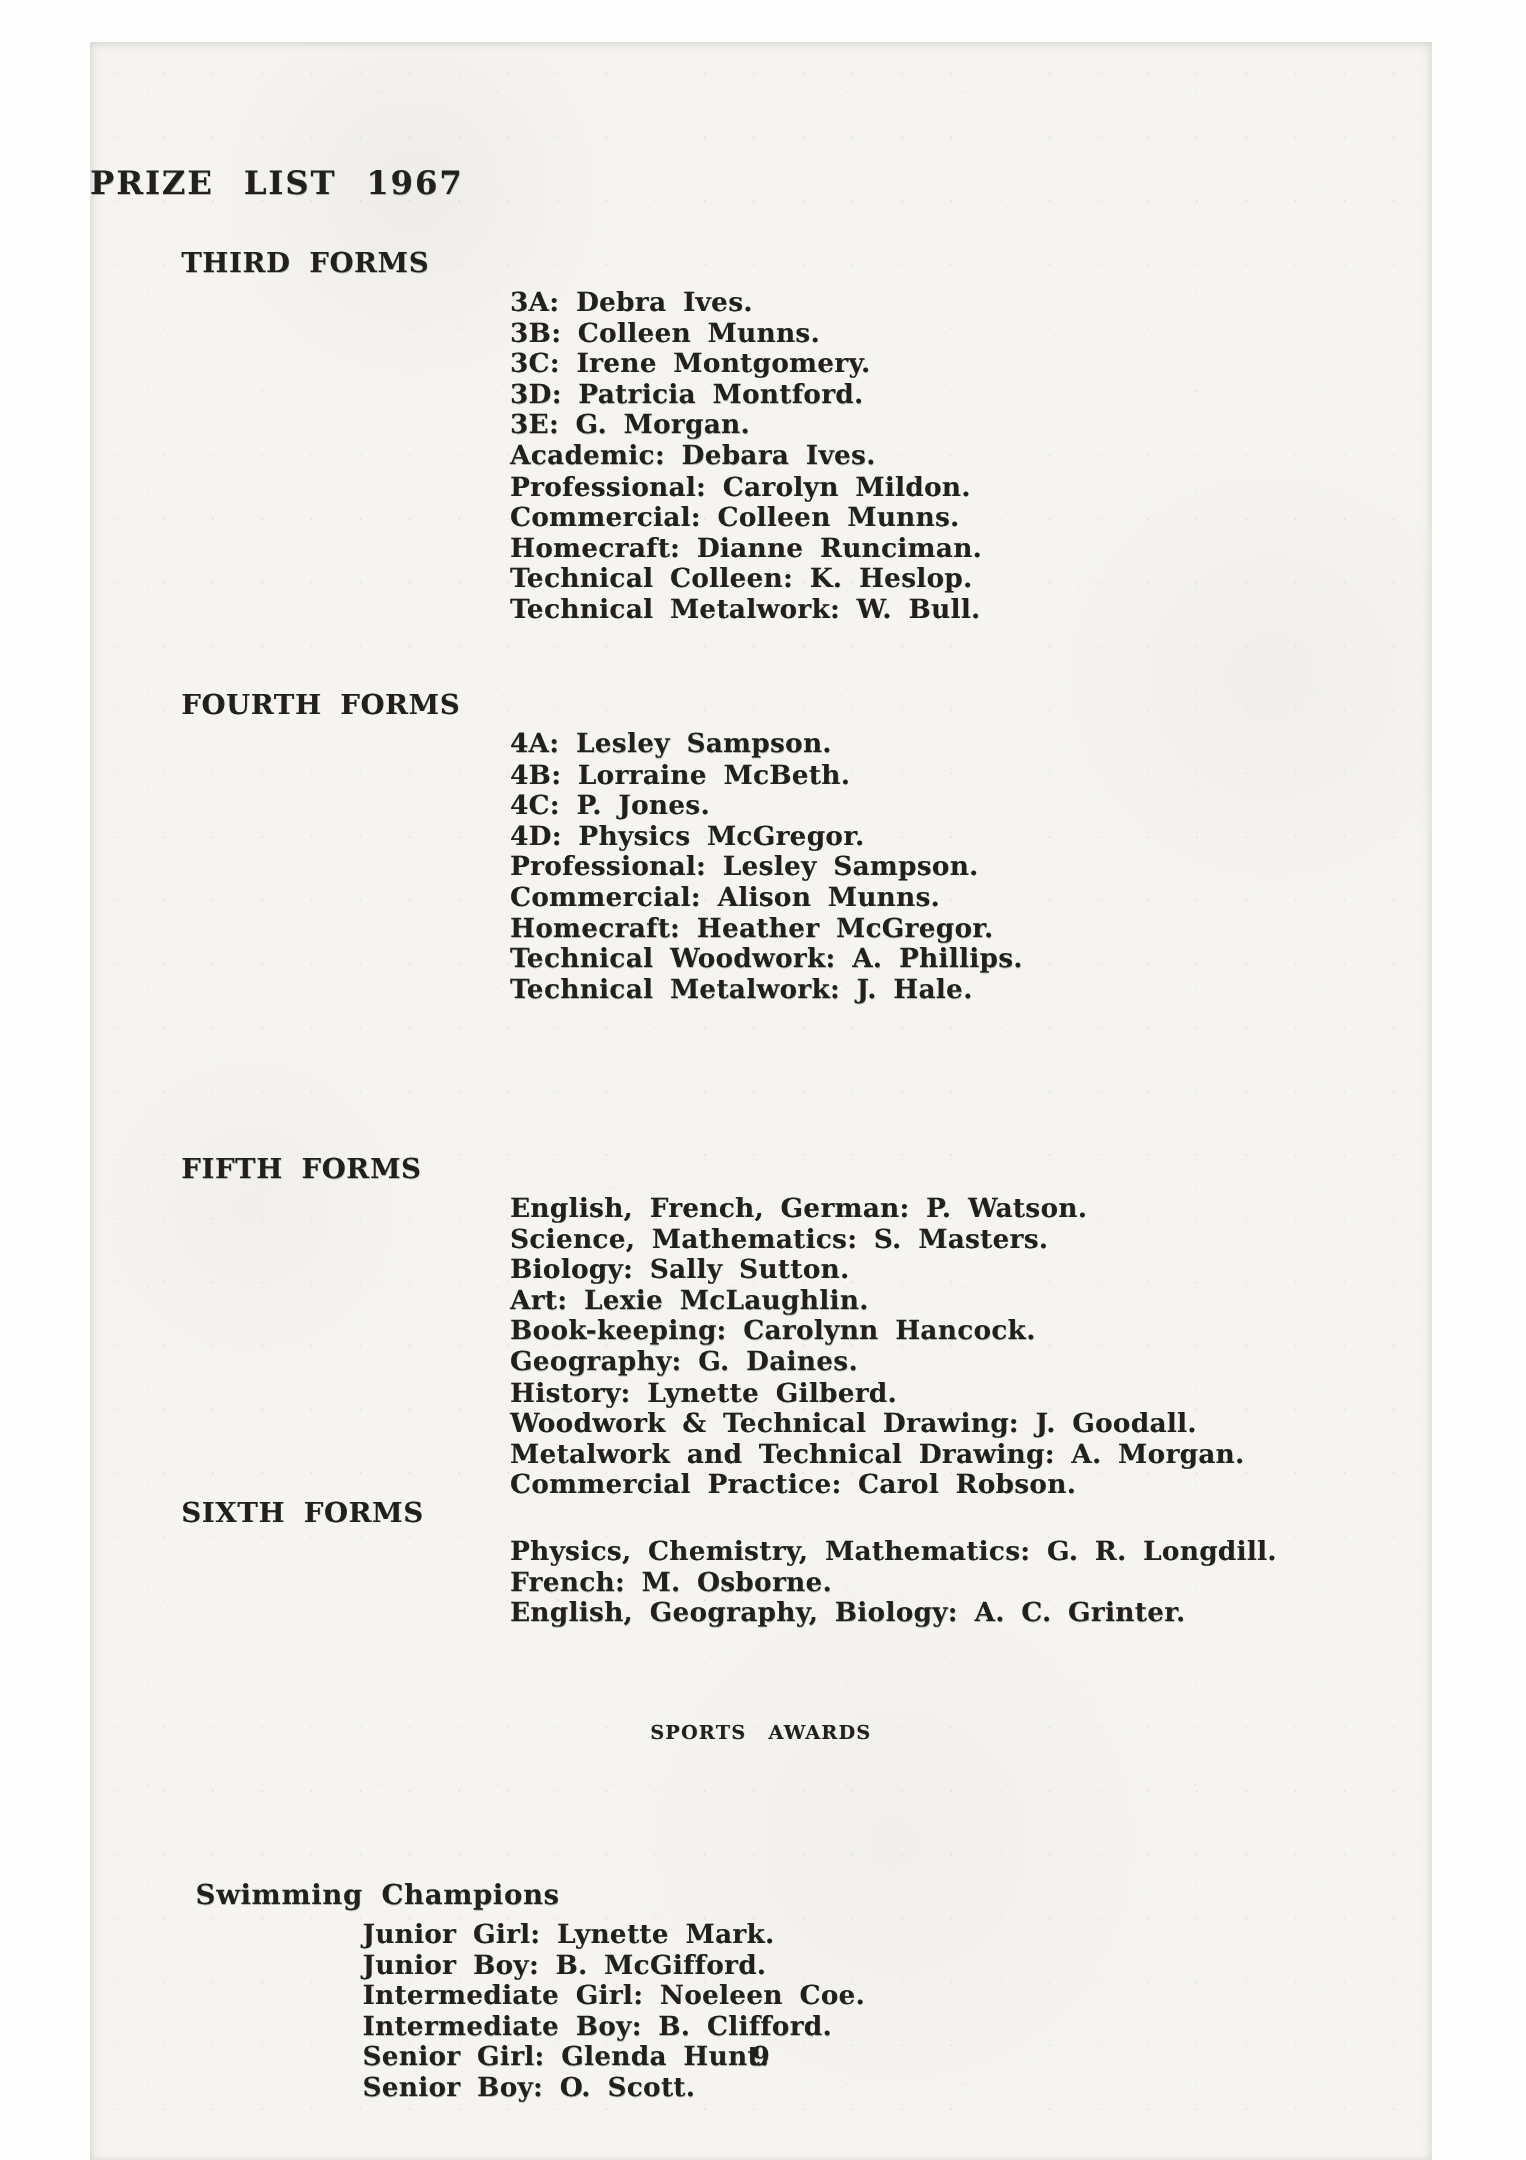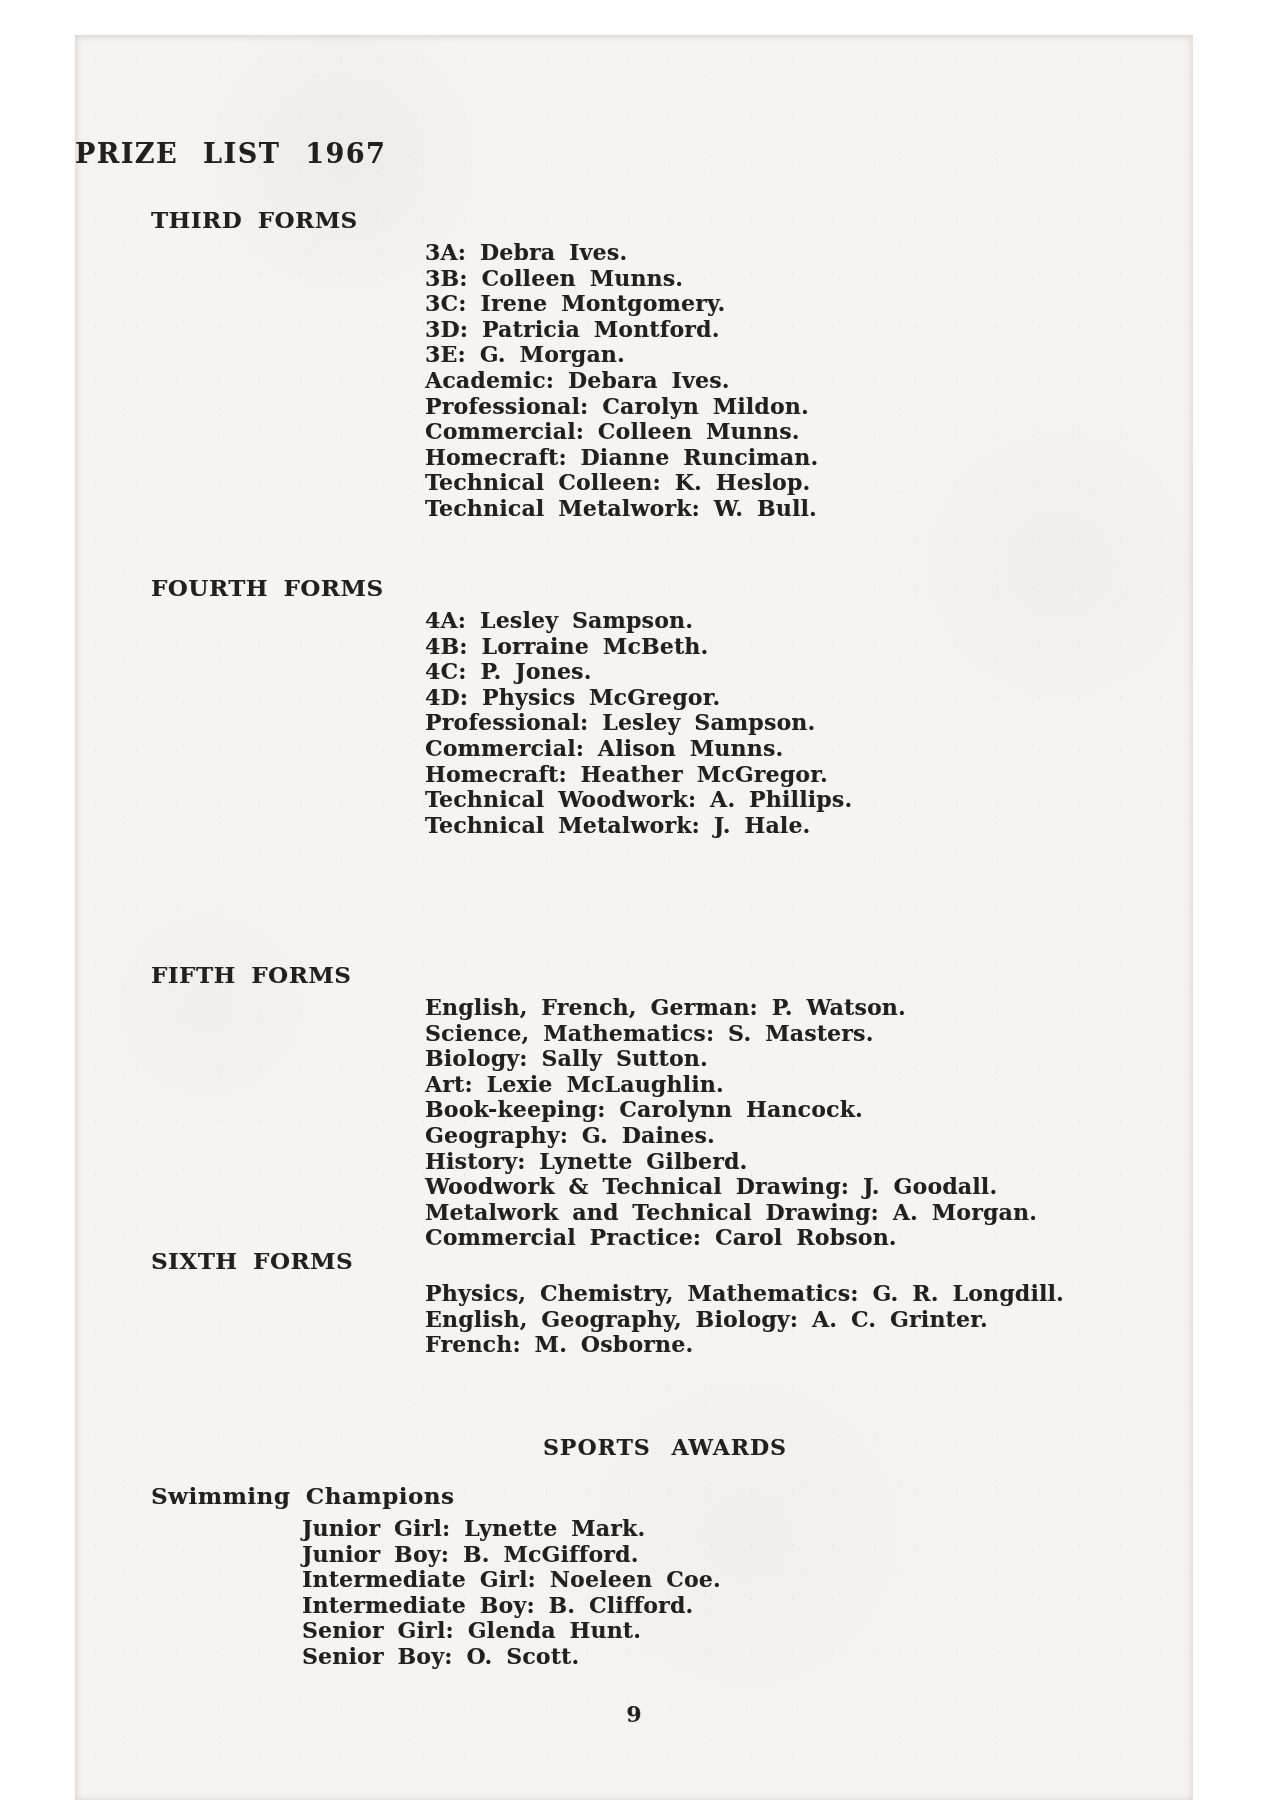--- a/index.html
+++ b/index.html
@@ -86,27 +86,26 @@
   .sec-fourth { top: 540px; }
   .sec-fifth  { top: 927px; }
   .sec-sixth  { top: 1213px; }
   .sports-title {
     position: absolute;
     top: 1399px;
     left: 0;
     width: 100%;
     margin: 0;
     text-align: center;
-    font-size: 22px;
+    font-size: 16px;
     font-weight: bold;
     letter-spacing: 1px;
     word-spacing: 12px;
-    padding-left: 31px;
   }
-  .sec-swim { top: 1448px; }
+  .sec-swim { top: 1532px; padding-left: 12px; }
   .sec-swim .lines { left: 227px; top: 33px; }
   .page-number {
     position: absolute;
     top: 1666px;
     left: 0;
     width: 100%;
     text-align: center;
     font-size: 22px;
     font-weight: bold;
   }
@@ -164,22 +163,22 @@
           <div class="line">Woodwork &amp; Technical Drawing: J. Goodall.</div>
           <div class="line">Metalwork and Technical Drawing: A. Morgan.</div>
           <div class="line">Commercial Practice: Carol Robson.</div>
         </div>
     </section>
 
     <section class="section sec-sixth">
       <h2 class="section-heading ink">SIXTH FORMS</h2>
       <div class="lines ink">
           <div class="line">Physics, Chemistry, Mathematics: G. R. Longdill.</div>
+          <div class="line">French: M. Osborne.</div>
           <div class="line">English, Geography, Biology: A. C. Grinter.</div>
-          <div class="line">French: M. Osborne.</div>
         </div>
     </section>
 
     <h1 class="sports-title ink">SPORTS AWARDS</h1>
 
     <section class="section sec-swim">
       <h2 class="section-heading ink">Swimming Champions</h2>
       <div class="lines ink">
           <div class="line">Junior Girl: Lynette Mark.</div>
           <div class="line">Junior Boy: B. McGifford.</div>

